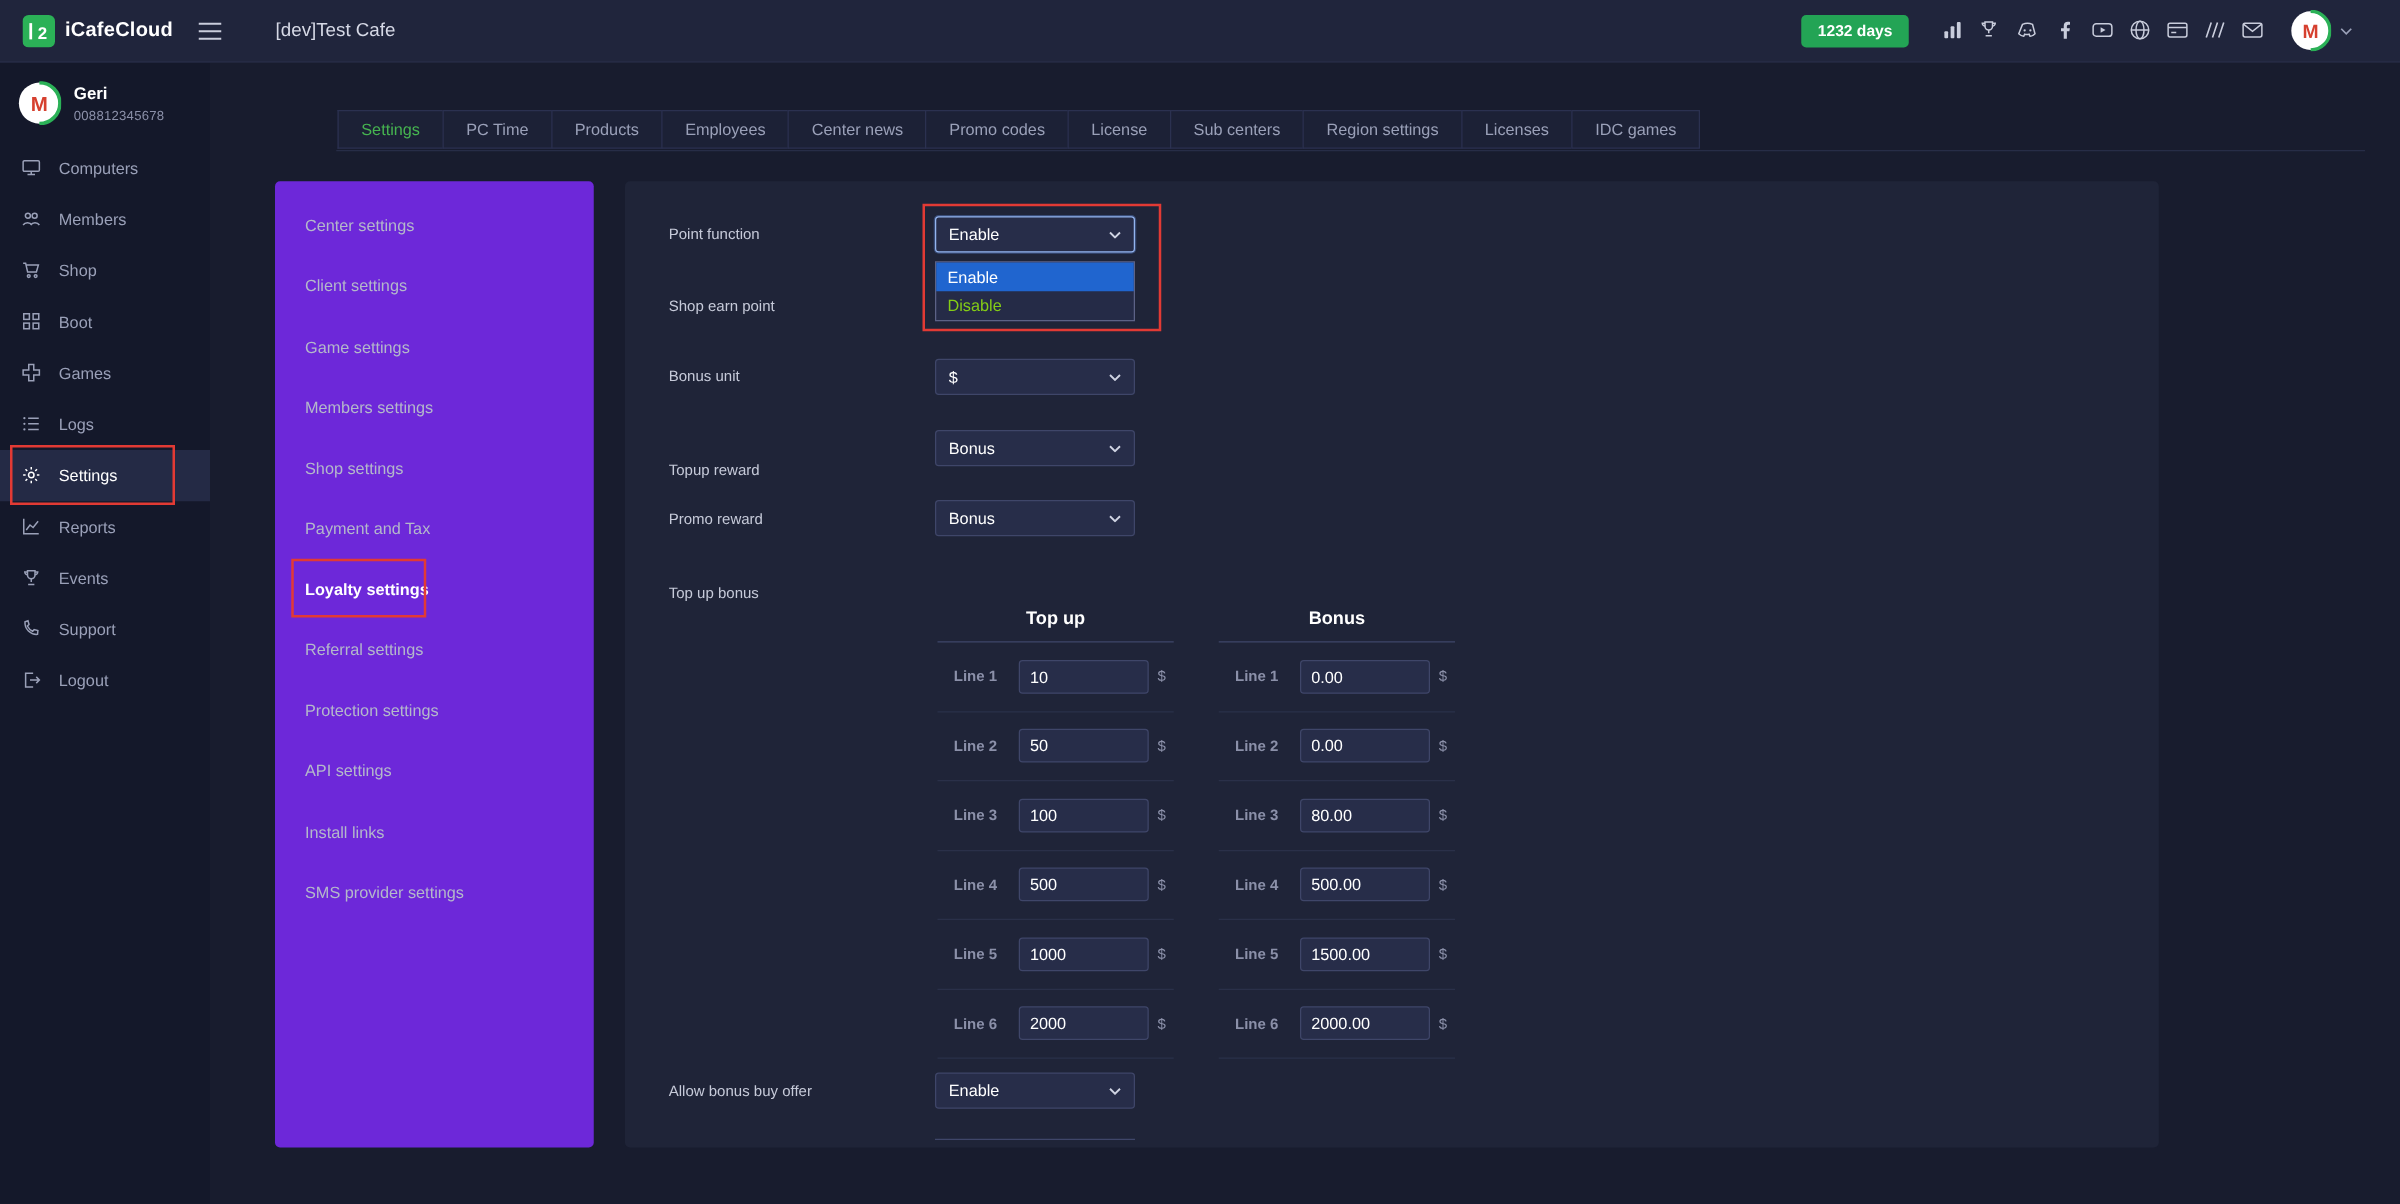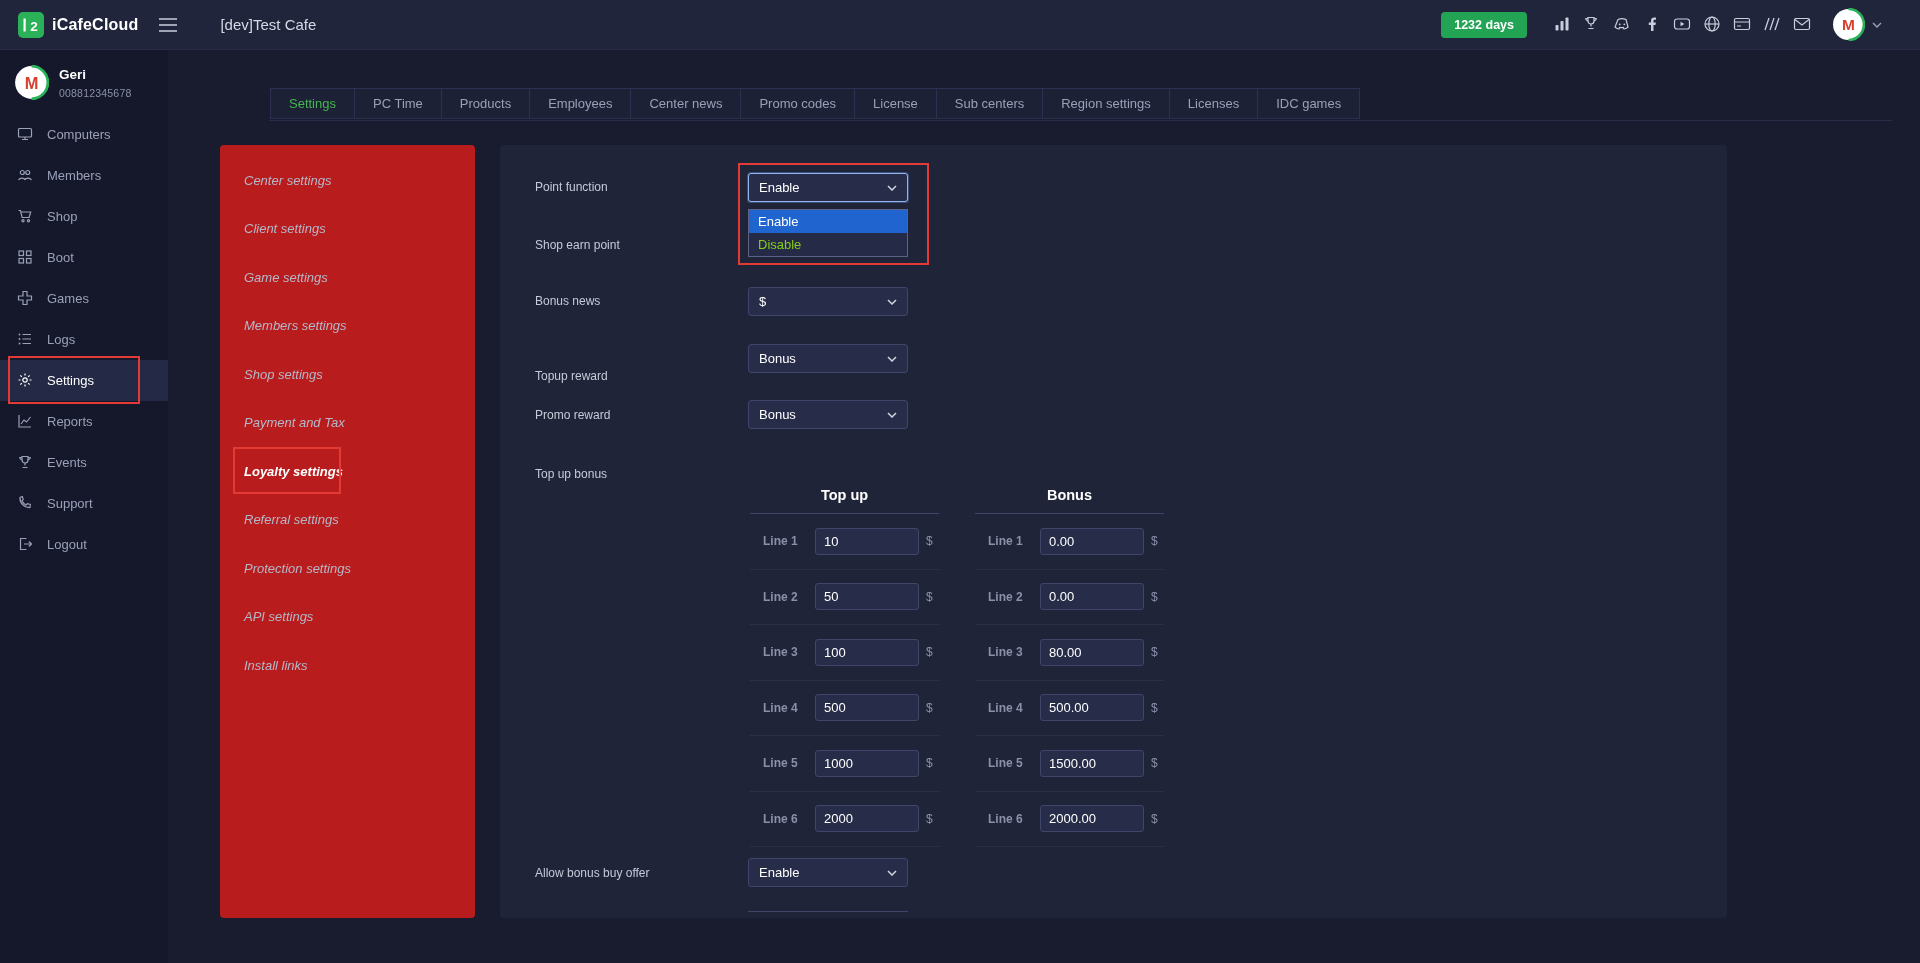--- a/index.html
+++ b/index.html
@@ -54,21 +54,21 @@
     height: 31px; padding: 0 18px; display: flex; align-items: center;
     font-size: 13px; color: #9aa0b8; background: #1c2136;
     border: 1px solid #2b3150; border-right: none; cursor: pointer; white-space: nowrap;
   }
   .tab:last-child { border-right: 1px solid #2b3150; }
   .tab.active { color: #46b450; }
   .tabs-line { position: absolute; left: 101px; top: 70px; width: 1623px; height: 1px; background: #272d47; }
 
   .settings-nav {
     position: absolute; left: 52px; top: 95px; width: 255px; height: 773px;
-    background: #b91c1c; border-radius: 4px; padding-top: 11px; overflow: hidden; font-style: italic;
+    background: #6d28d9; border-radius: 4px; padding-top: 11px; overflow: hidden;
   }
   .nav-item { height: 48.5px; display: flex; align-items: center; padding-left: 24px; font-size: 13px; color: #b4b8ca; cursor: pointer; }
   .nav-item.active { color: #ffffff; font-weight: bold; }
 
   .settings-panel {
     position: absolute; left: 332px; top: 95px; width: 1227px; height: 773px;
     background: #1f2438; border-radius: 4px;
   }
   .flabel { position: absolute; left: 35px; width: 205px; font-size: 12px; color: #c6cad9; }
   .fselect {
@@ -345,41 +345,42 @@
       <div class="nav-item">Client settings</div>
       <div class="nav-item">Game settings</div>
       <div class="nav-item">Members settings</div>
       <div class="nav-item">Shop settings</div>
       <div class="nav-item">Payment and Tax</div>
       <div class="nav-item active">Loyalty settings</div>
       <div class="nav-item">Referral settings</div>
       <div class="nav-item">Protection settings</div>
       <div class="nav-item">API settings</div>
       <div class="nav-item">Install links</div>
+      <div class="nav-item">SMS provider settings</div>
     </nav>
 
   <section class="settings-panel">
 
     <div class="flabel" style="top:35px">Point function</div>
     <div class="fselect focused" style="top:28px">
       <span>Enable</span>
       <span class="chev">
           <svg width="10" height="6" viewBox="0 0 10 6">
             <path d="M1 1l4 4 4-4" stroke="currentColor" fill="none" stroke-width="1.5"></path>
           </svg>
         </span>
     </div>
     <div class="opt-list" id="point-options">
         <div class="opt sel">Enable</div>
         <div class="opt">Disable</div>
       </div>
 
     <div class="flabel" style="top:93px">Shop earn point</div>
 
-    <div class="flabel" style="top:149px">Bonus news</div>
+    <div class="flabel" style="top:149px">Bonus unit</div>
     <div class="fselect" style="top:142px">
       <span>$</span>
       <span class="chev">
           <svg width="10" height="6" viewBox="0 0 10 6">
             <path d="M1 1l4 4 4-4" stroke="currentColor" fill="none" stroke-width="1.5"></path>
           </svg>
         </span>
     </div>
 
     <div class="flabel" style="top:224px">Topup reward</div>

